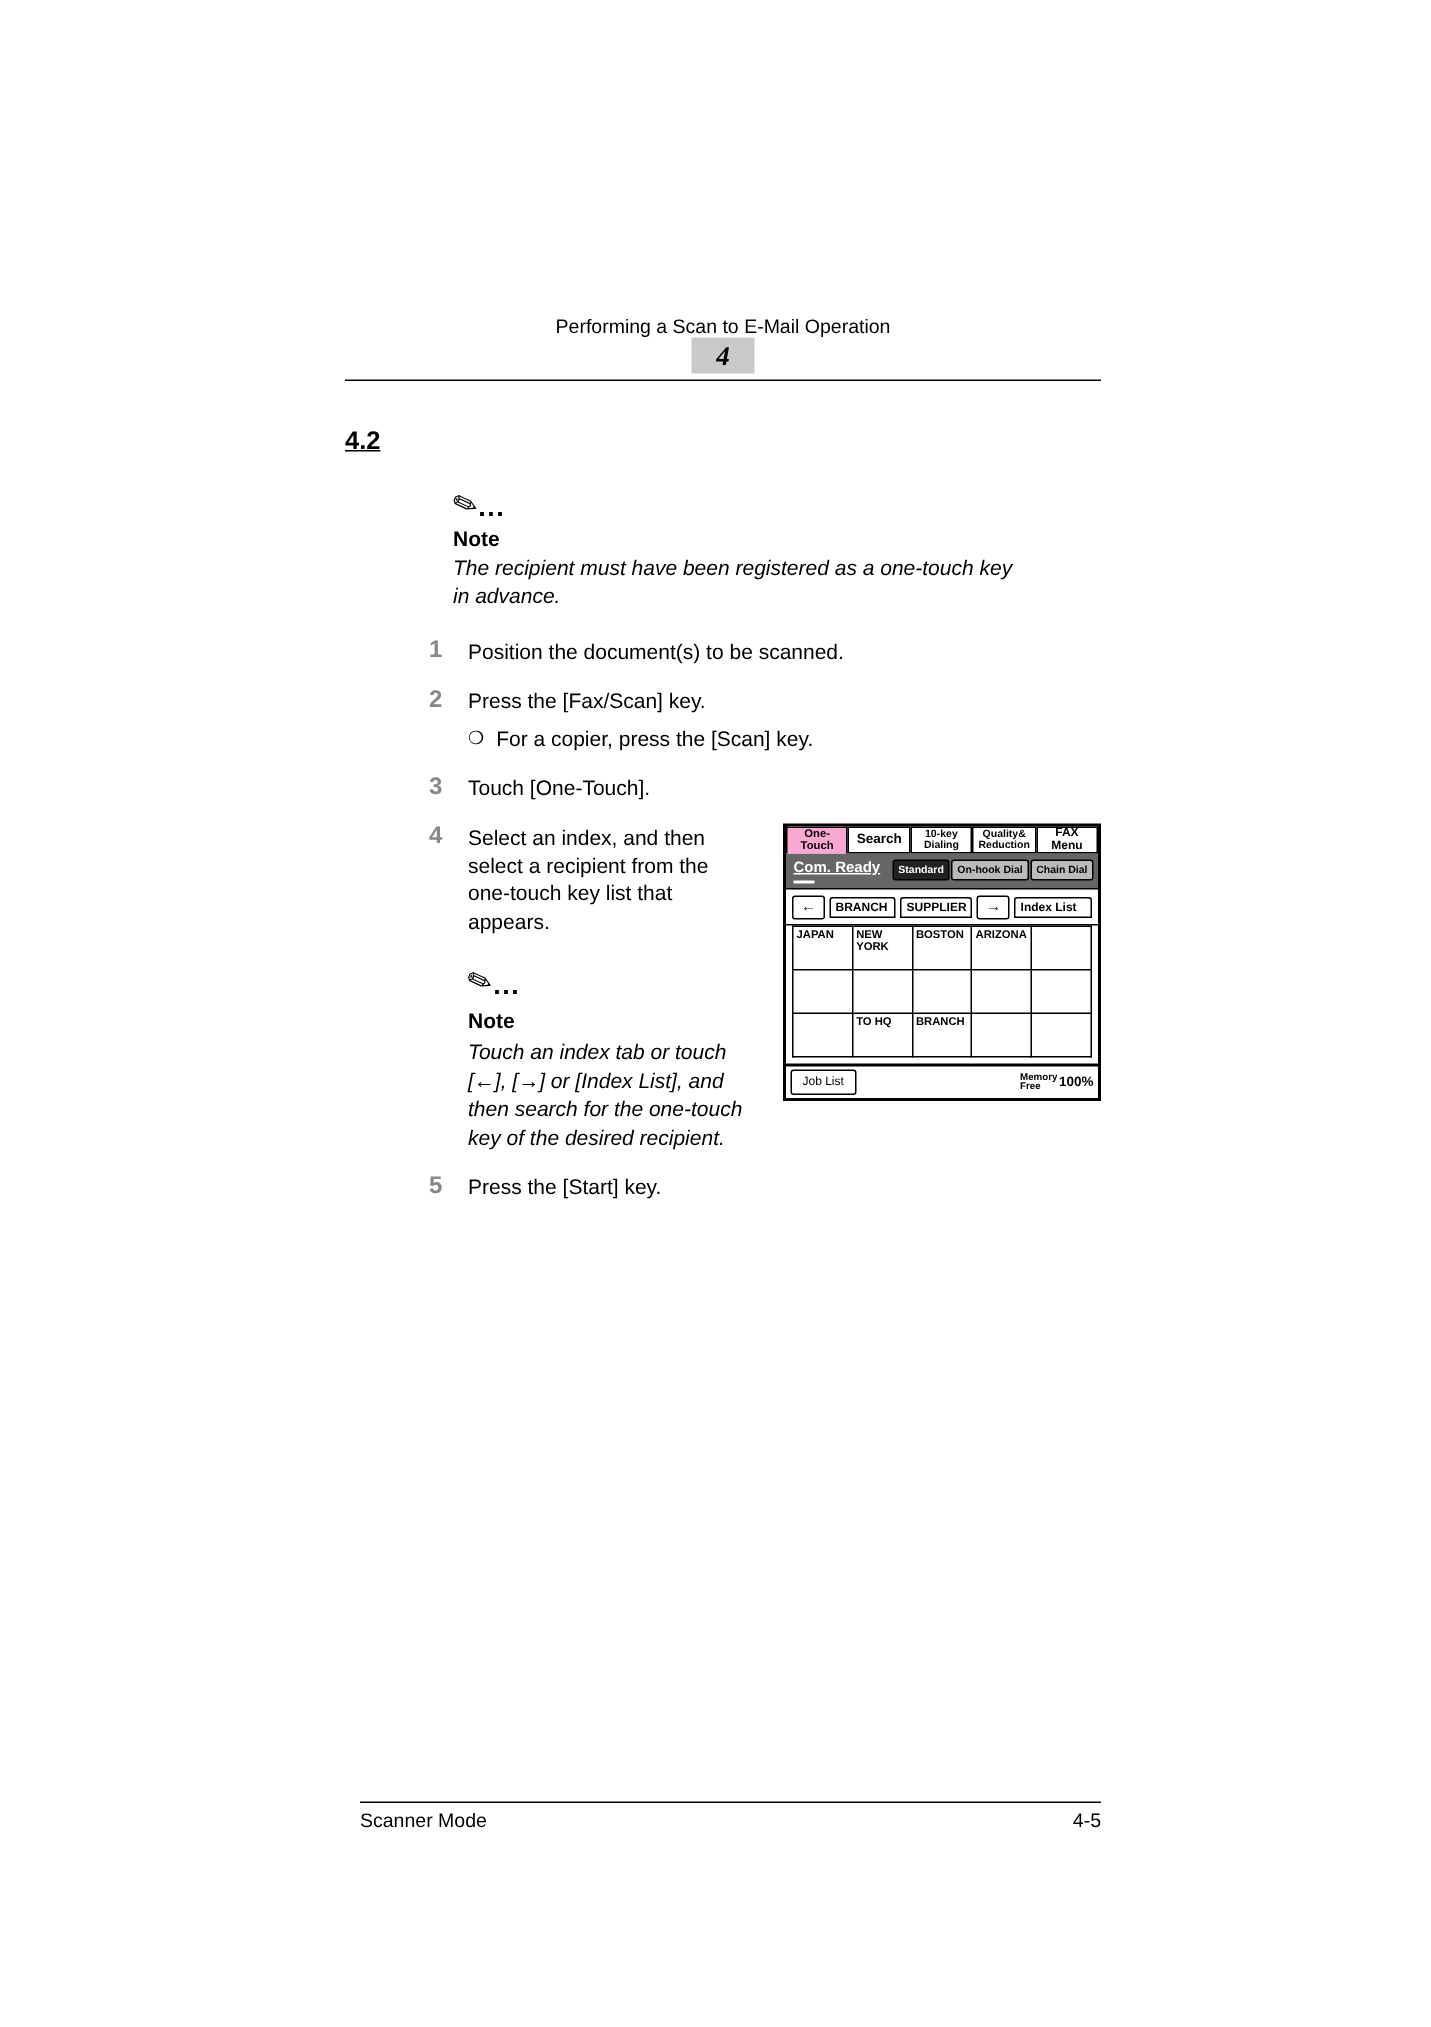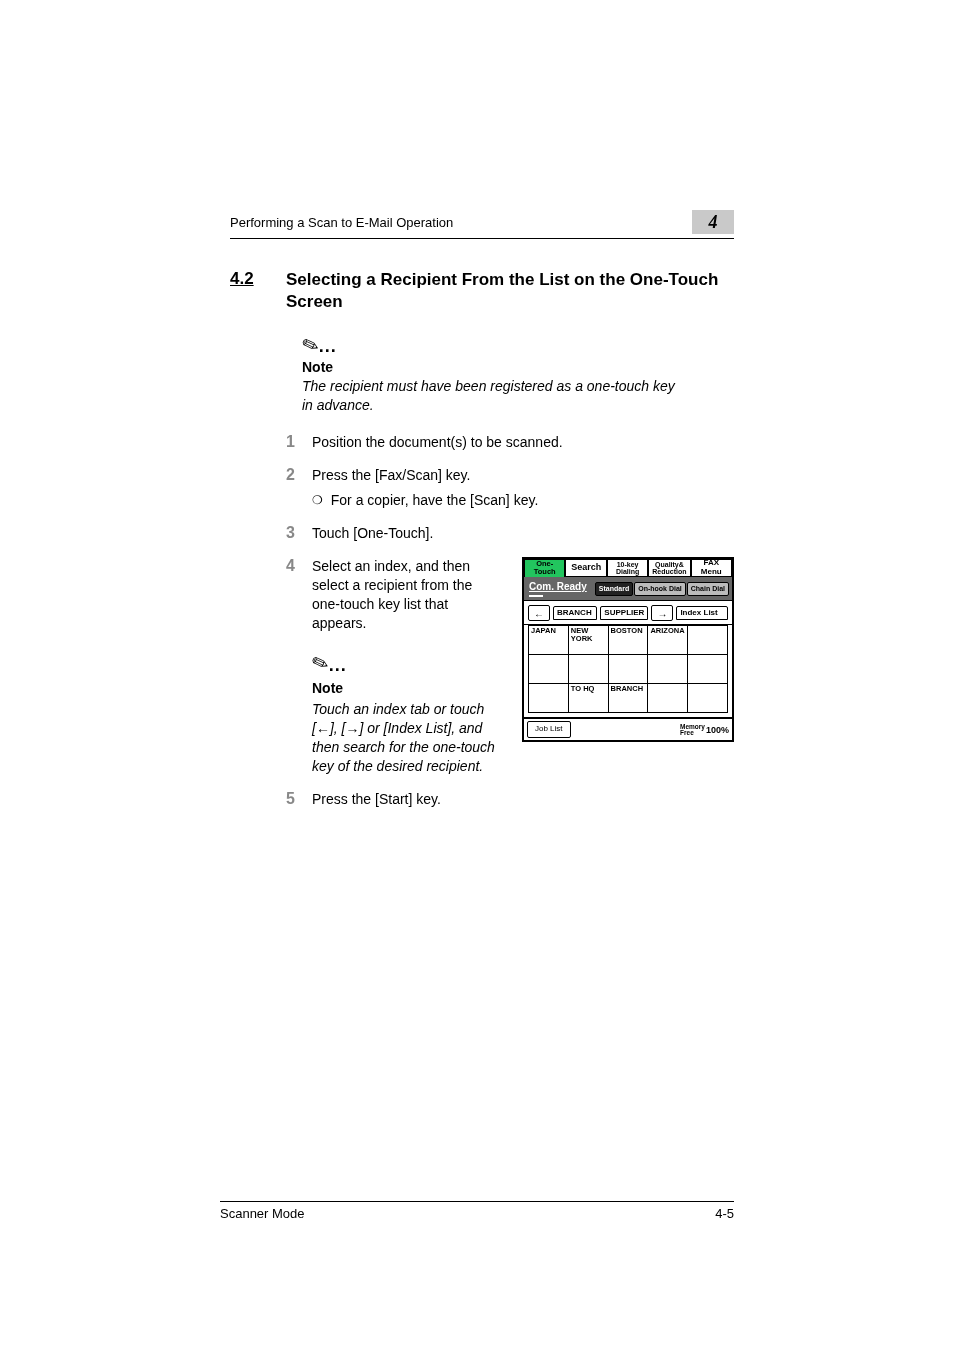--- a/index.html
+++ b/index.html
@@ -15,20 +15,21 @@
   .page {
     position: relative;
     padding: 210px 220px 0 230px;
     box-sizing: border-box;
   }
   .header-row {
     display: flex;
     align-items: center;
     justify-content: space-between;
     margin-bottom: 4px;
+    flex-direction: column;
   }
   .header-text {
     font-size: 13px;
   }
   .chapter-tab {
     background: #c9c9c9;
     width: 42px;
     height: 24px;
     display: flex;
     align-items: center;
@@ -149,21 +150,21 @@
     text-align: center;
     font-weight: bold;
     line-height: 1.05;
     display: flex;
     align-items: center;
     justify-content: center;
     height: 18px;
     box-sizing: border-box;
   }
   .tab.active {
-    background: #22c55e;
+    background: #f9a8d4;
     border-bottom: none;
   }
   .tab.twoline {
     font-size: 7px;
     line-height: 1;
     flex-direction: column;
   }
   .status-row {
     display: flex;
     background: #666;
@@ -294,21 +295,21 @@
     font-size: 6.5px;
     align-items: flex-start;
   }
   .mem .pct {
     font-size: 9px;
   }
 
   .footer {
     position: absolute;
     bottom: 130px;
-    left: 220px;
+    left: 240px;
     right: 220px;
     border-top: 1px solid #000;
     display: flex;
     justify-content: space-between;
     font-size: 13px;
     padding-top: 4px;
   }
 </style>
 </head>
 <body>
@@ -316,21 +317,20 @@
 <div class="page">
 
   <div class="header-row">
     <span class="header-text">Performing a Scan to E-Mail Operation</span>
     <span class="chapter-tab">4</span>
   </div>
   <hr class="hr">
 
   <div class="section">
     <div class="sect-num">4.2</div>
-    <div class="sect-title">Selecting a Recipient From the List on the One-Touch Screen</div>
   </div>
 
   <div class="body-col">
 
     <div class="note-block">
       <span class="note-icon">✎</span><span class="note-dots">...</span>
       <div class="note-heading">Note</div>
       <div class="note-text">The recipient must have been registered as a one-touch key in advance.</div>
     </div>
 
@@ -338,21 +338,21 @@
       <div class="step-num">1</div>
       <div class="step-body">Position the document(s) to be scanned.</div>
     </div>
 
     <div class="step">
       <div class="step-num">2</div>
       <div class="step-body">
         <div>Press the [Fax/Scan] key.</div>
         <div class="substep">
           <span class="substep-bullet">❍</span>
-          <span>For a copier, have the [Scan] key.</span>
+          <span>For a copier, press the [Scan] key.</span>
         </div>
       </div>
     </div>
 
     <div class="step">
       <div class="step-num">3</div>
       <div class="step-body">Touch [One-Touch].</div>
     </div>
 
     <div class="step">

